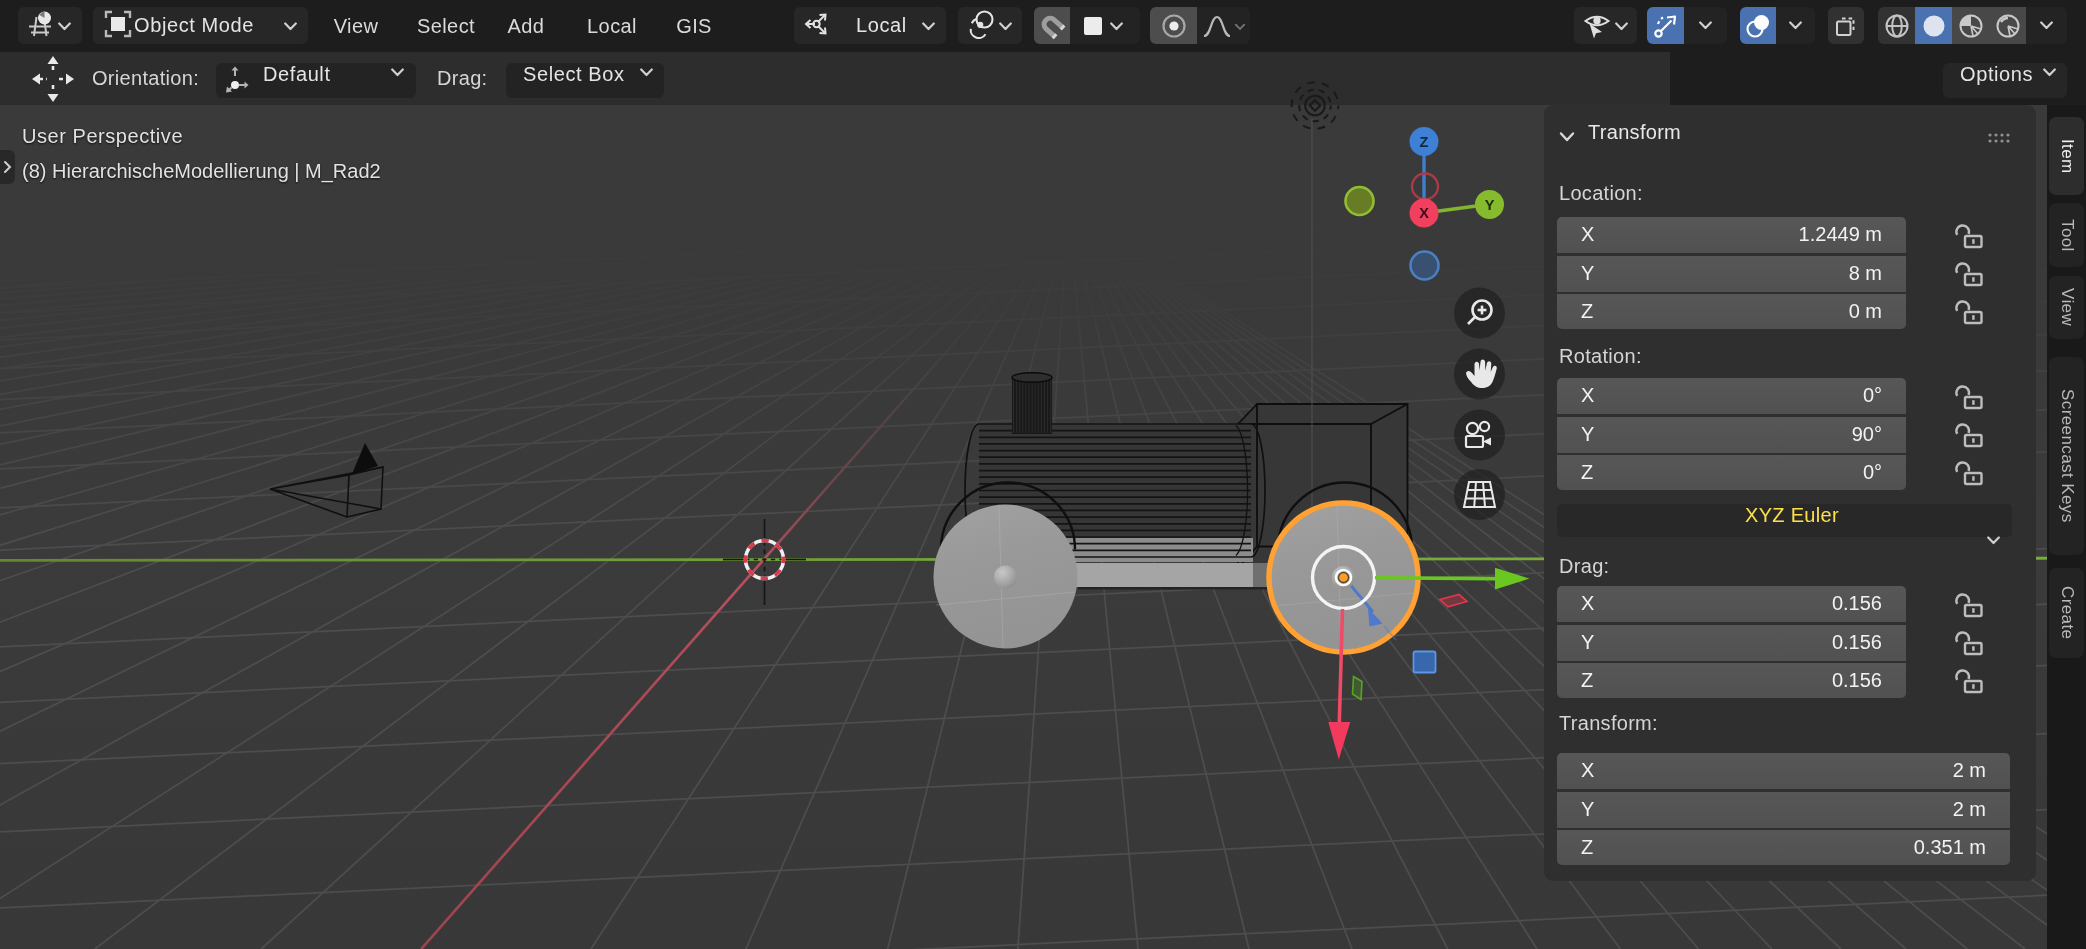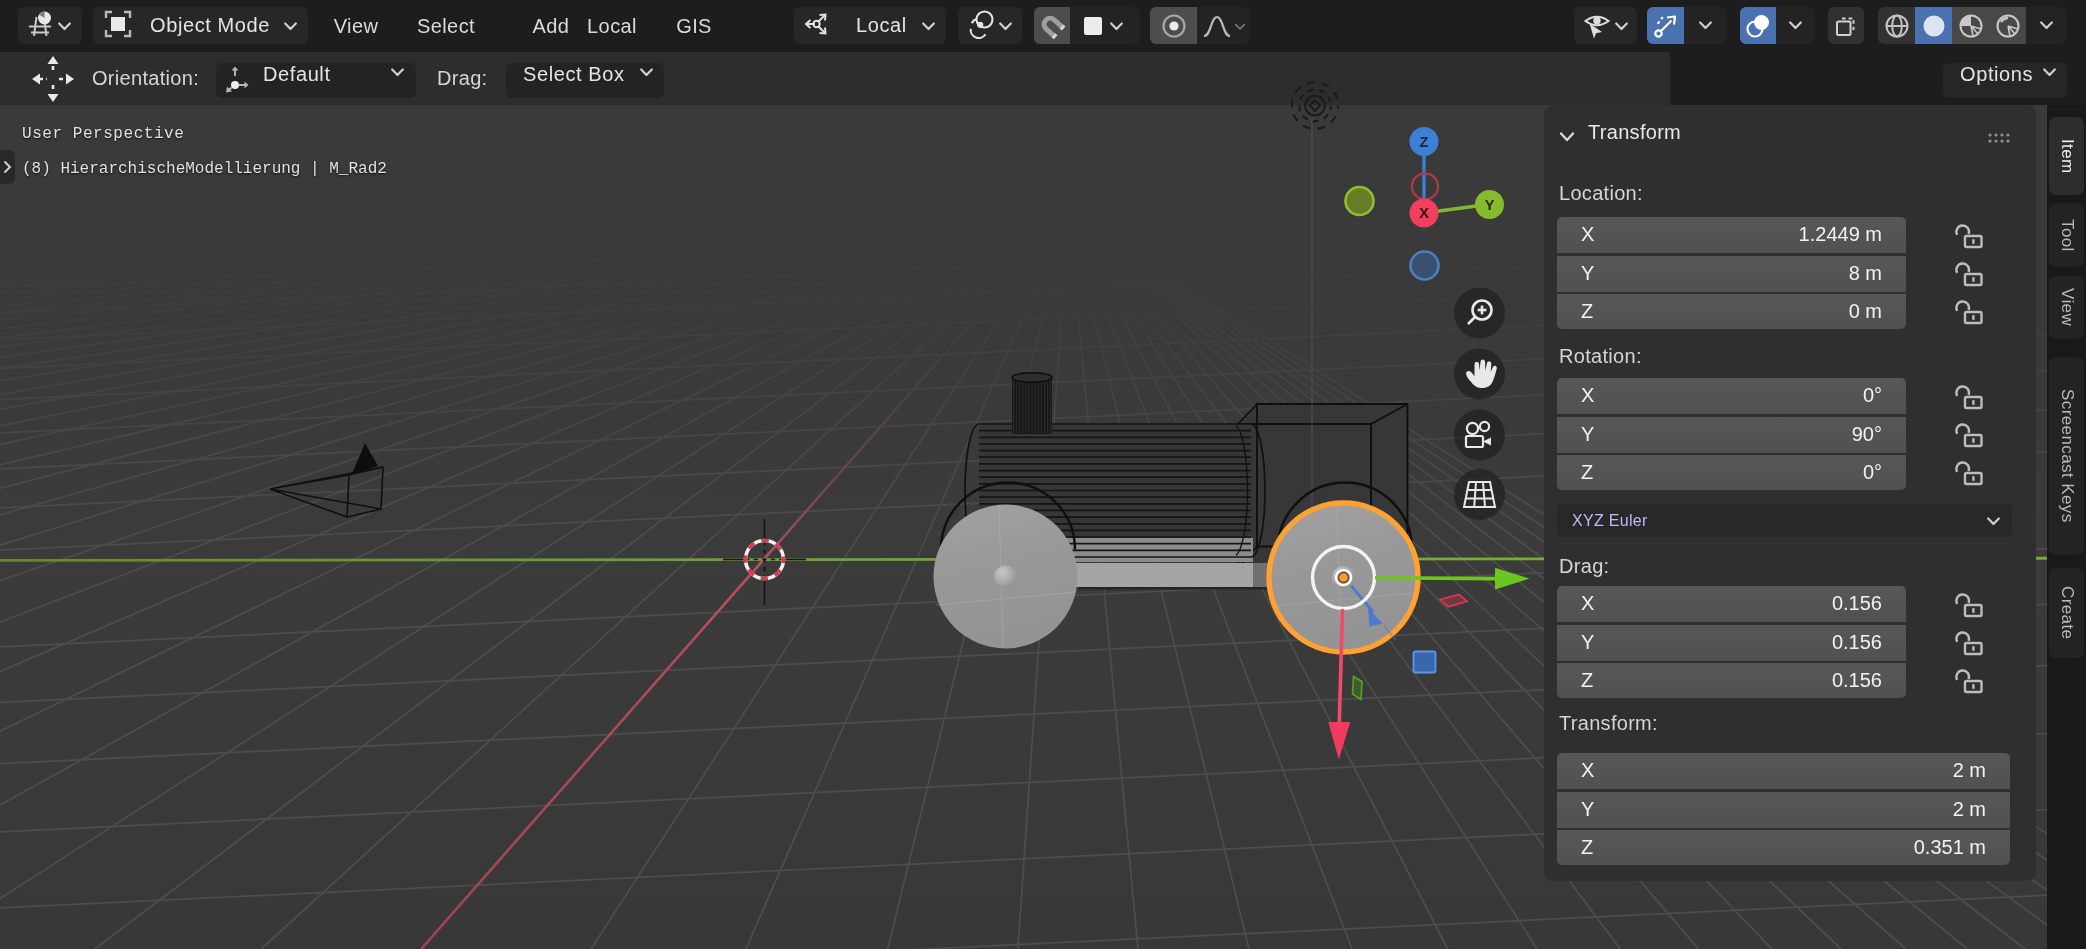--- a/index.html
+++ b/index.html
@@ -18,21 +18,21 @@
 .chev { display:inline-block; }
 #panel { position:absolute; left:1544px; top:105px; width:492px; height:776px; background:#2f2f2f; border-radius:9px; }
 #tabs { position:absolute; left:2047px; top:105px; width:39px; height:844px; background:#191919; }
 .tab { position:absolute; left:2px; width:35px; border-radius:7px; display:flex; align-items:center; justify-content:center; }
 .tab span { writing-mode:vertical-rl; font-size:17px; letter-spacing:0.4px; }
 .ptext { position:absolute; color:#d5d5d5; font-size:20px; letter-spacing:0.3px; }
 .prow { position:absolute; left:13px; width:349px; height:36px; background:linear-gradient(#575757,#515151); color:#f2f2f2; font-size:20px; }
 .prow .k { position:absolute; left:24px; top:6px; }
 .prow .v { position:absolute; right:24px; top:6px; }
 .wide { width:453px; }
-.ovl { position:absolute; color:#e2e2e2; font-size:16px; letter-spacing:0.4px; text-shadow:0 1px 2px rgba(0,0,0,0.8);font-family:Liberation Mono, monospace; }
+.ovl { position:absolute; color:#e2e2e2; font-size:20px; letter-spacing:0.4px; text-shadow:0 1px 2px rgba(0,0,0,0.8); }
 </style>
 </head>
 <body>
 <div id="app">
   <div id="viewport">
       <svg id="scene" width="2086" height="949" viewBox="0 0 2086 949">
 <defs>
 <linearGradient id="vbg" x1="0" y1="105" x2="0" y2="949" gradientUnits="userSpaceOnUse">
   <stop offset="0" stop-color="#363636"></stop>
   <stop offset="0.5" stop-color="#3b3b3b"></stop>
@@ -324,28 +324,28 @@
 <div class="btn" style="left:93px; width:215px;">
   <span style="margin-left:9px;"><svg width="32" height="32" viewBox="0 0 32 32">
 <g stroke="#b9b9b9" stroke-width="2.4" fill="none">
 <path d="M4 10 V4 H10"></path>
               <path d="M22 4 H28 V10"></path>
               <path d="M28 22 V28 H22"></path>
               <path d="M10 28 H4 V22"></path>
 </g>
 <rect x="9" y="9" width="14" height="14" fill="#e9e9e9"></rect>
 </svg></span>
-  <span class="lab" style="margin-left:16px;">Object Mode</span>
+  <span class="lab" style="margin-left:0;">Object Mode</span>
   <span style="margin-left:auto; margin-right:10px;"><svg class="chev" style="" width="15" height="9" viewBox="0 0 15 9">
             <path d="M2.2 1.5 L7.5 7 L12.8 1.5" stroke="#d0d0d0" stroke-width="2.2" fill="none" stroke-linecap="round" stroke-linejoin="round"></path>
           </svg></span>
 </div>
 <div class="menu" style="left:327px; width:58px; justify-content:center;">View</div>
 <div class="menu" style="left:415px; width:62px; justify-content:center;">Select</div>
-<div class="menu" style="left:506px; width:40px; justify-content:center;margin-left:25px;">Add</div>
+<div class="menu" style="left:506px; width:40px; justify-content:center;">Add</div>
 <div class="menu" style="left:579px; width:66px; justify-content:center;">Local</div>
 <div class="menu" style="left:675px; width:38px; justify-content:center;">GIS</div>
 
 <div class="btn" style="left:794px; width:152px;">
   <span style="margin-left:8px;"><svg width="30" height="30" viewBox="0 0 30 30">
     <g stroke="#e2e2e2" stroke-width="2" fill="none">
       <line x1="13" y1="15" x2="4.5" y2="15"></line>
               <path d="M8.5 11 L4 15 L8.5 19"></path>
       <line x1="16" y1="13" x2="23" y2="6"></line>
               <path d="M17.5 6 L23.5 5.5 L23 11.5"></path>
@@ -615,21 +615,21 @@
 <rect x="18.2" y="17.2" width="2.4" height="4.6" fill="#bdbdbd"></rect>
 </svg></div>
       <div class="abs" style="left:410px; top:354px;"><svg width="29" height="29" viewBox="0 0 29 29">
 <g fill="none" stroke="#bdbdbd" stroke-width="2.4">
 <path d="M3.2 12.8 A6.3 6.3 0 1 1 14.6 12.0"></path>
 <rect x="11" y="14" width="16.5" height="11" rx="1.4"></rect>
 </g>
 <rect x="18.2" y="17.2" width="2.4" height="4.6" fill="#bdbdbd"></rect>
 </svg></div>
 
-<div class="abs" style="left:13px; top:399px; width:455px; height:33px; background:#282828; border-radius:5px; display:flex; align-items:center; color:#c4b5fd; font-size:16px; letter-spacing:0.3px;">
+<div class="abs" style="left:13px; top:399px; width:455px; height:33px; background:#282828; border-radius:5px; display:flex; align-items:center; color:#fde047; font-size:20px; letter-spacing:0.3px;flex-direction:column;">
   <span style="margin-left:15px;">XYZ Euler</span>
   <span style="margin-left:auto; margin-right:11px;"><svg class="chev" style="" width="15" height="9" viewBox="0 0 15 9">
             <path d="M2.2 1.5 L7.5 7 L12.8 1.5" stroke="#d0d0d0" stroke-width="2.2" fill="none" stroke-linecap="round" stroke-linejoin="round"></path>
           </svg></span>
 </div>
 
 <div class="ptext" style="left:15px; top:450px;">Drag:</div>
 <div class="prow" style="top:481px; border-radius:5px 5px 0 0;">
         <span class="k">X</span>
         <span class="v">0.156</span>

